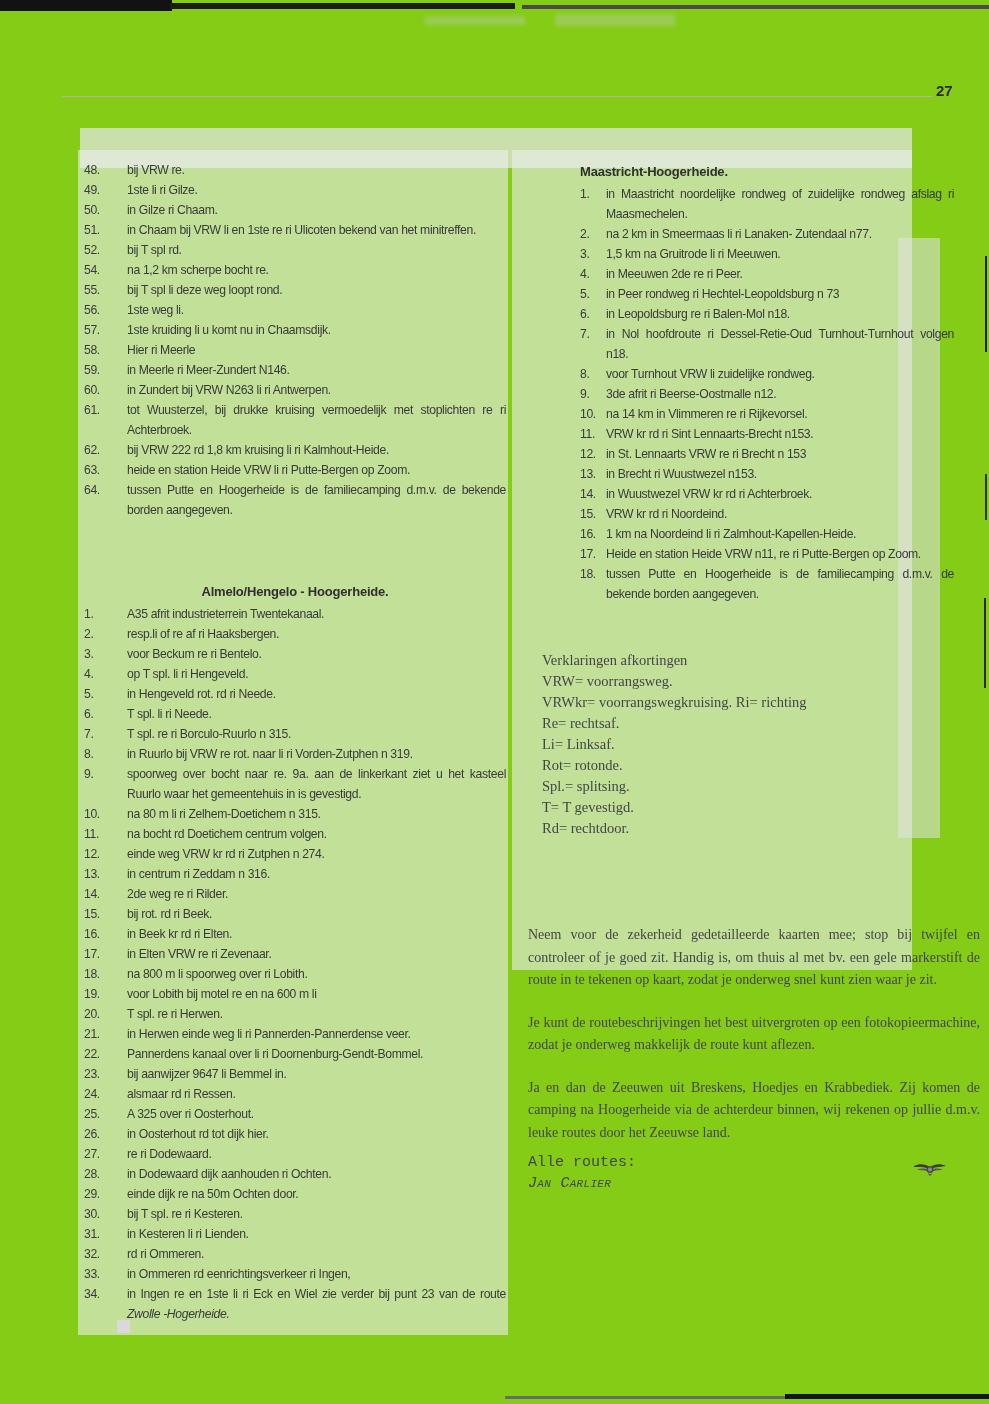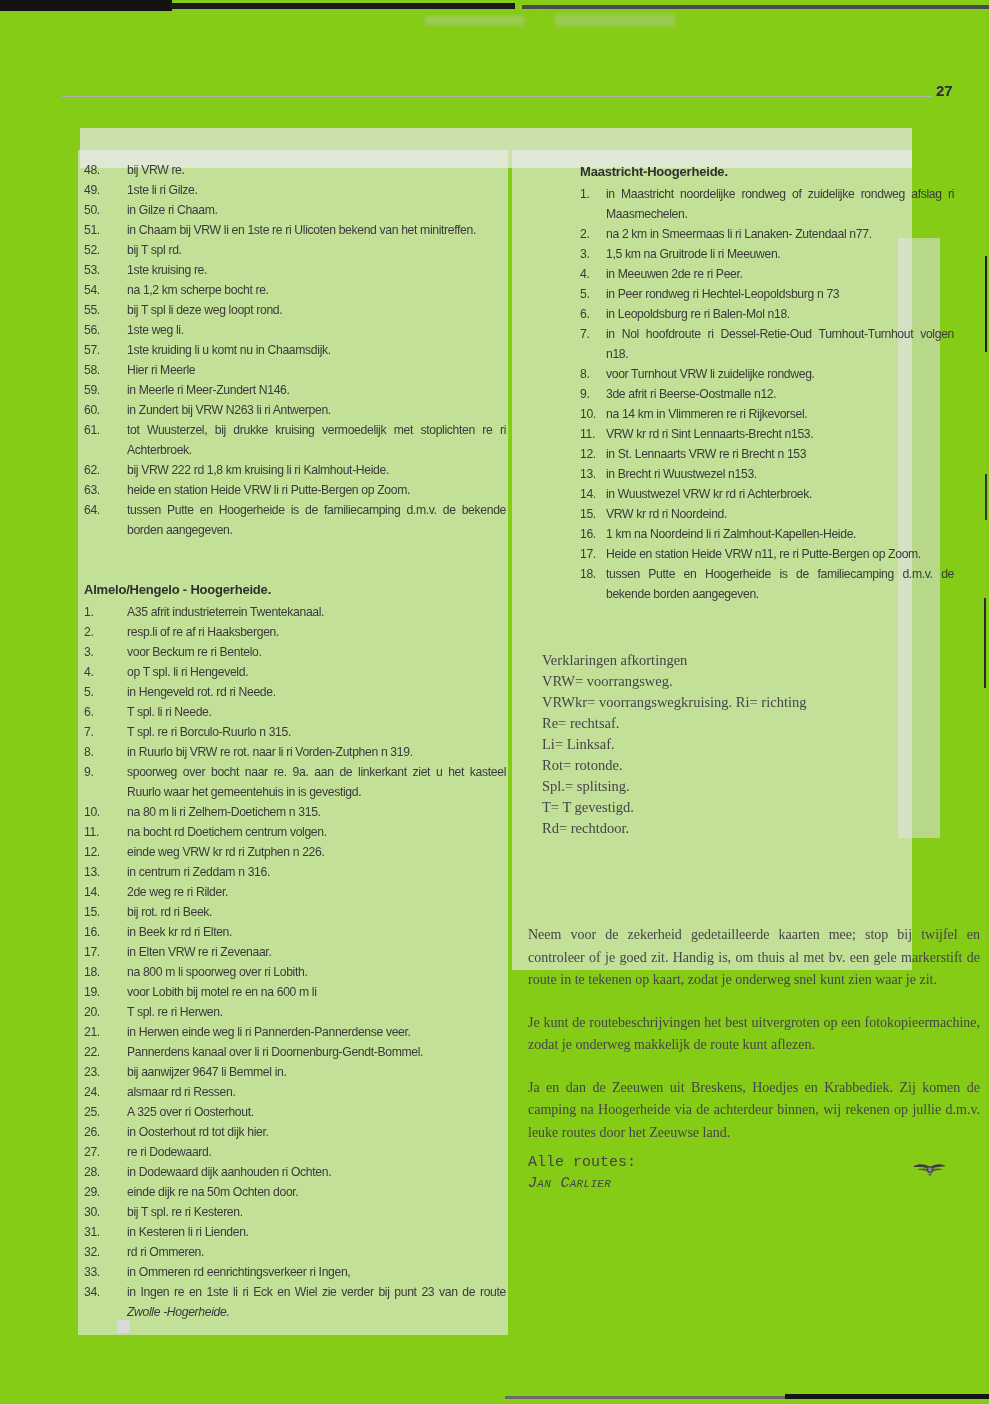--- a/index.html
+++ b/index.html
@@ -33,21 +33,21 @@
   .col-left{position:absolute;left:84px;top:160px;width:422px;}
   .col-right{position:absolute;left:540px;top:162px;width:374px;margin-left:40px;}
   .route-list{list-style:none;margin:0;padding:0;font-size:12.2px;line-height:20px;letter-spacing:-0.35px;}
   .route-item{display:flex;align-items:flex-start;}
   .route-item .num{flex:none;}
   .col-left .route-item .num{width:43px;}
   .col-right .route-item .num{width:26px;}
   .route-item .txt{flex:1;text-align:justify;}
   .tail-italic{font-style:italic;}
   .route-heading{margin:0;font-size:13px;font-weight:bold;color:#2f2f31;letter-spacing:-0.2px;line-height:20px;}
-  .col-left .route-heading{margin-top:40px;margin-bottom:2px;}
+  .col-left .route-heading{margin-top:62px;margin-bottom:2px;text-align:center;}
   .col-right .route-heading{margin-bottom:2px;}
   
   .abbr{position:absolute;left:542px;top:650px;width:400px;
     font-family:"Liberation Serif",serif;font-size:14.5px;line-height:21px;color:#45444a;}
   .abbr-title{margin-bottom:0;}
   
   .notes{position:absolute;left:528px;top:924px;width:452px;
     font-family:"Liberation Serif",serif;font-size:14px;line-height:22.5px;color:#45444a;text-align:justify;}
   .note-para{margin:0 0 20px 0;}
   
@@ -100,24 +100,20 @@
   <li class="route-item">
     <span class="num">51.</span>
     <span class="txt"><span>in Chaam bij VRW li en 1ste re ri Ulicoten bekend van het minitreffen.</span><span class="tail-italic"></span></span>
   </li>
 
   <li class="route-item">
     <span class="num">52.</span>
     <span class="txt"><span>bij T spl rd.</span><span class="tail-italic"></span></span>
   </li>
 
-  <li class="route-item">
-    <span class="num">53.</span>
-    <span class="txt"><span>1ste kruising re.</span><span class="tail-italic"></span></span>
-  </li>
 
   <li class="route-item">
     <span class="num">54.</span>
     <span class="txt"><span>na 1,2 km scherpe bocht re.</span><span class="tail-italic"></span></span>
   </li>
 
   <li class="route-item">
     <span class="num">55.</span>
     <span class="txt"><span>bij T spl li deze weg loopt rond.</span><span class="tail-italic"></span></span>
   </li>
@@ -219,21 +215,21 @@
     <span class="txt"><span>na 80 m li ri Zelhem-Doetichem n 315.</span><span class="tail-italic"></span></span>
   </li>
 
   <li class="route-item">
     <span class="num">11.</span>
     <span class="txt"><span>na bocht rd Doetichem centrum volgen.</span><span class="tail-italic"></span></span>
   </li>
 
   <li class="route-item">
     <span class="num">12.</span>
-    <span class="txt"><span>einde weg VRW kr rd ri Zutphen n 226.</span><span class="tail-italic"></span></span>
+    <span class="txt"><span>einde weg VRW kr rd ri Zutphen n 274.</span><span class="tail-italic"></span></span>
   </li>
 
   <li class="route-item">
     <span class="num">13.</span>
     <span class="txt"><span>in centrum ri Zeddam n 316.</span><span class="tail-italic"></span></span>
   </li>
 
   <li class="route-item">
     <span class="num">14.</span>
     <span class="txt"><span>2de weg re ri Rilder.</span><span class="tail-italic"></span></span>

